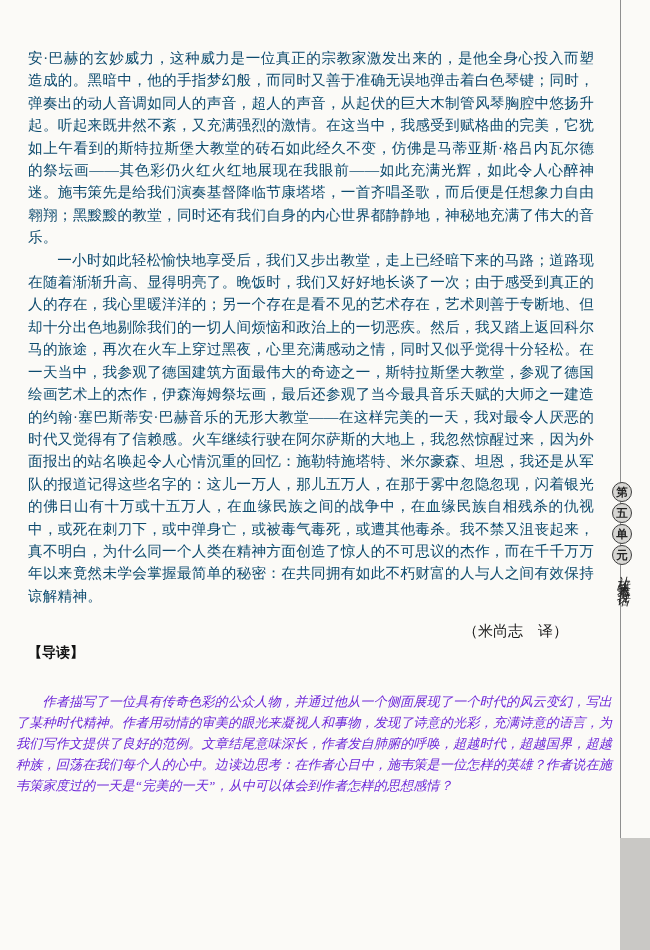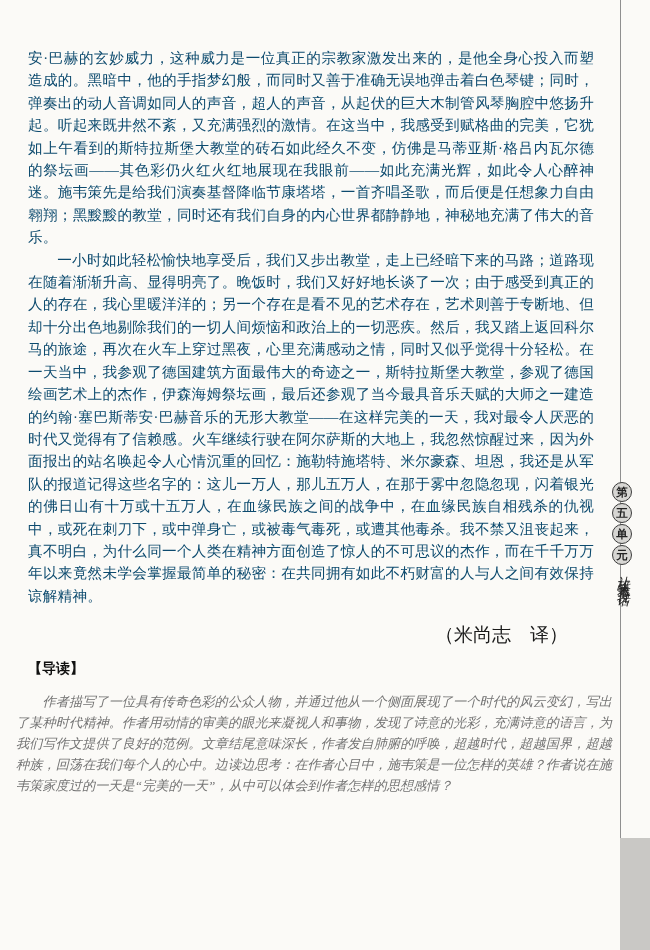--- a/index.html
+++ b/index.html
@@ -16,35 +16,35 @@
     position:absolute;left:28px;top:47px;width:566px;
     font-size:14.6px;line-height:22.4px;
     text-align:justify;text-justify:inter-character;
     letter-spacing:0.2px;
     color:#0c4a6e;
   }
   .article-body p{margin:0;padding:0;}
   .article-body p.indent{text-indent:2em;}
   .translator{
     position:absolute;left:28px;top:622px;width:540px;
-    text-align:right;font-size:19px;color:#1a1a1a;
+    text-align:right;font-size:15px;color:#1a1a1a;
   }
   
   .guide-header{
-    position:absolute;left:28px;top:660px;
+    position:absolute;left:28px;top:644px;
     font-family:"Liberation Sans","DejaVu Sans",sans-serif;
     font-weight:bold;font-size:14px;color:#111;
   }
   .guide-body{
     position:absolute;left:16px;top:691px;width:596px;
     font-size:13.2px;line-height:21px;
     font-style:italic;
     text-indent:2em;
     text-align:justify;text-justify:inter-character;
-    color:#737373;
+    color:#6d28d9;
   }
   
   .margin-rule{
     position:absolute;left:620px;top:0;width:1px;height:838px;
     background:#8f8f8f;
   }
   .unit-badge{
     position:absolute;left:612px;top:482px;
     display:flex;flex-direction:column;gap:1px;
   }

